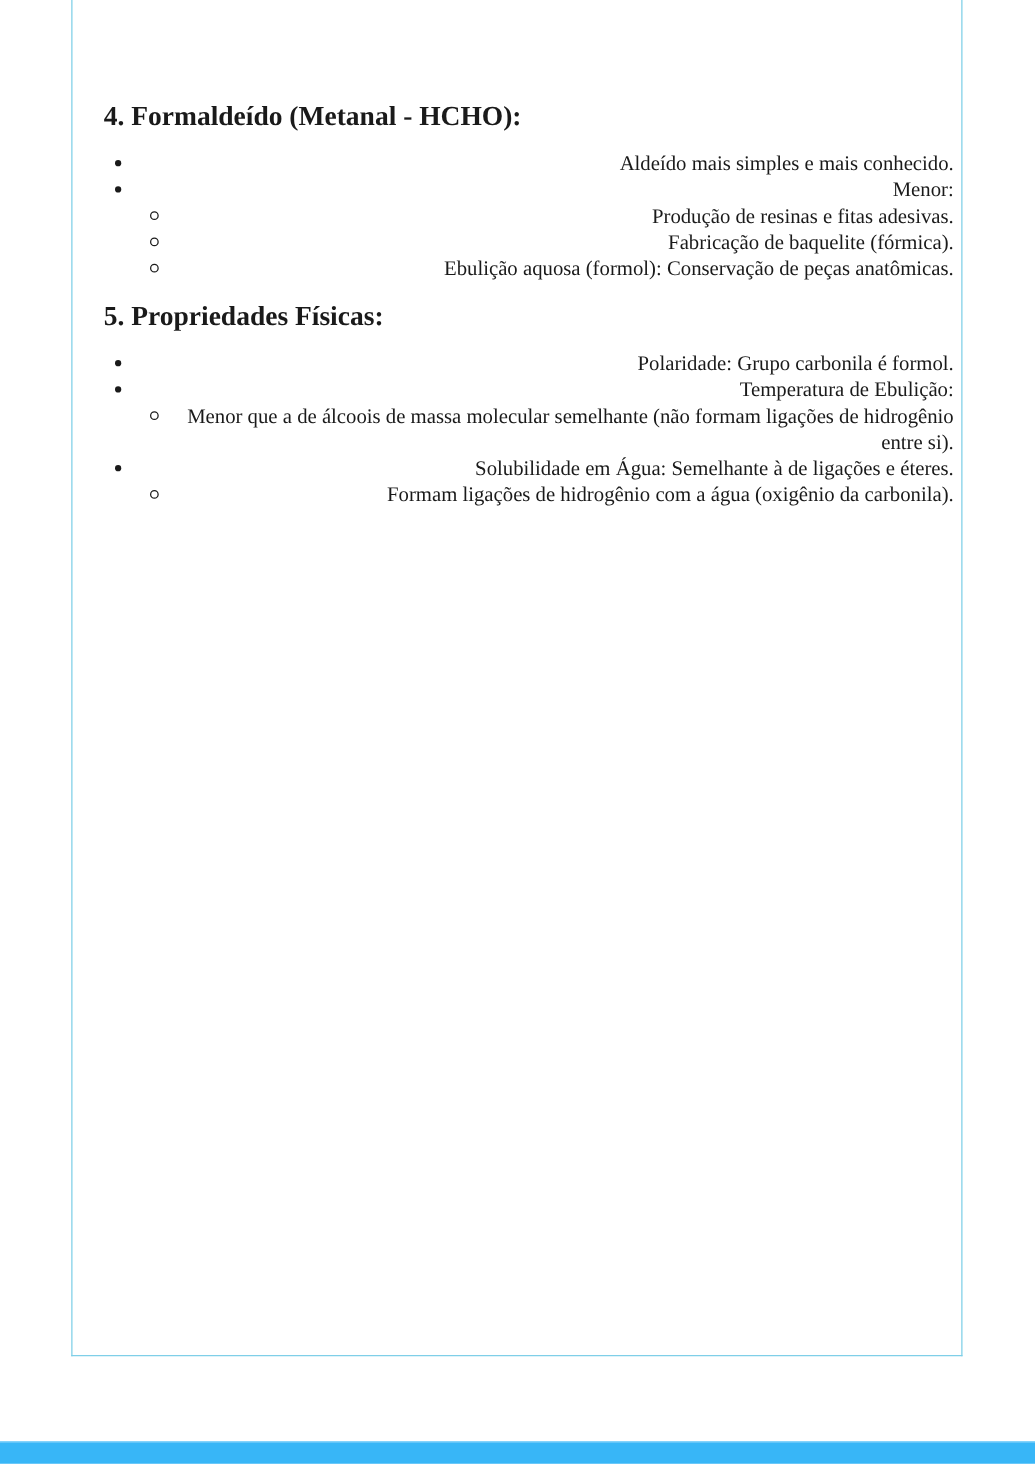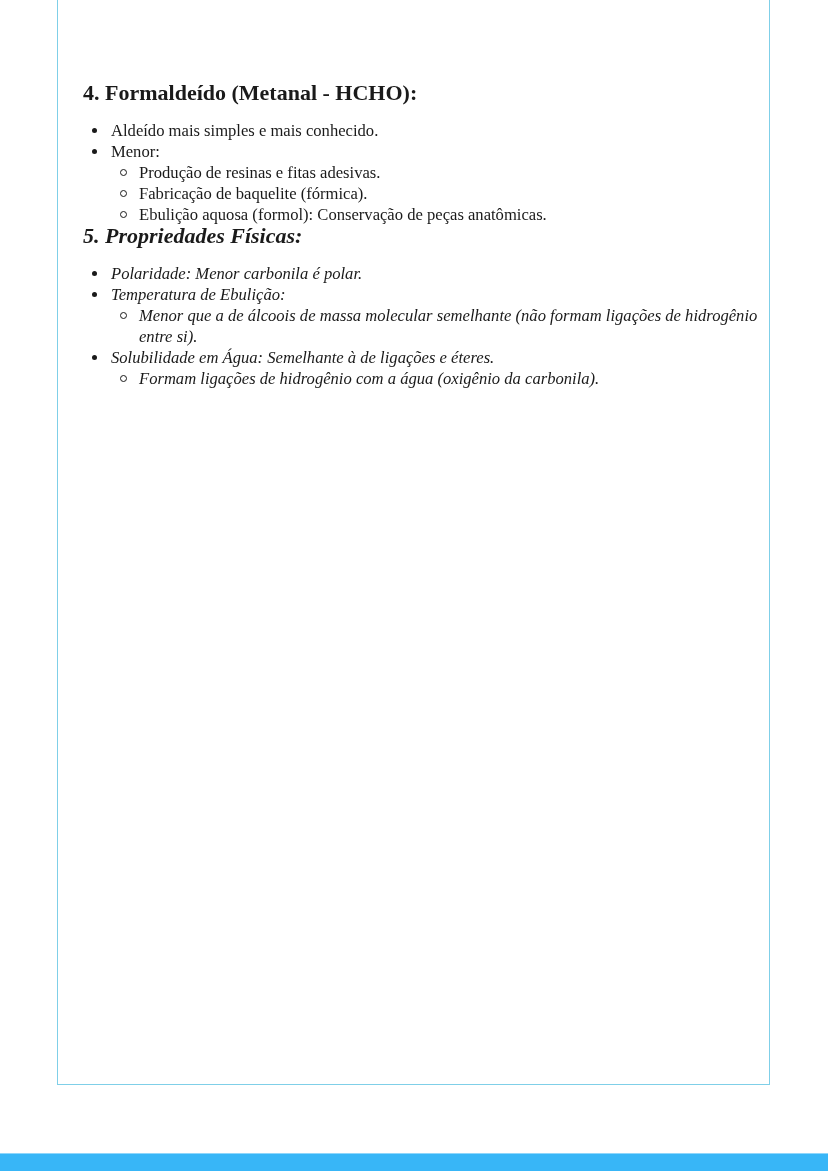--- a/index.html
+++ b/index.html
@@ -44,20 +44,21 @@
       margin-top: 17px;
     }
     ul.lvl1 {
       list-style: none;
       margin: 0;
       padding: 0;
     }
     ul.lvl1 > li {
       position: relative;
       padding-left: 28px;
+      text-align: right;
     }
     ul.lvl1 > li > .bullet {
       position: absolute;
       left: 9px;
       top: 8px;
       width: 5px;
       height: 5px;
       border-radius: 50%;
       background: #1a1a1a;
     }
@@ -119,26 +120,26 @@
           </li>
           <li>
             <span class="bullet"></span>
             <span>Ebulição aquosa (formol): Conservação de peças anatômicas.</span>
           </li>
         </ul>
       </li>
     </ul>
   </div>
 
-  <div class="section" style="margin-top:0;font-style:italic;">
+  <div class="section" style="margin-top:17px;">
     <div class="section-title">5. Propriedades Físicas:</div>
     <ul class="lvl1">
       <li>
         <span class="bullet"></span>
-        <span>Polaridade: Menor carbonila é polar.</span>
+        <span>Polaridade: Grupo carbonila é formol.</span>
       </li>
       <li>
         <span class="bullet"></span>
         <span>Temperatura de Ebulição:</span>
         <ul class="lvl2">
           <li>
             <span class="bullet"></span>
             <span>Menor que a de álcoois de massa molecular semelhante (não formam ligações de hidrogênio entre si).</span>
           </li>
         </ul>

